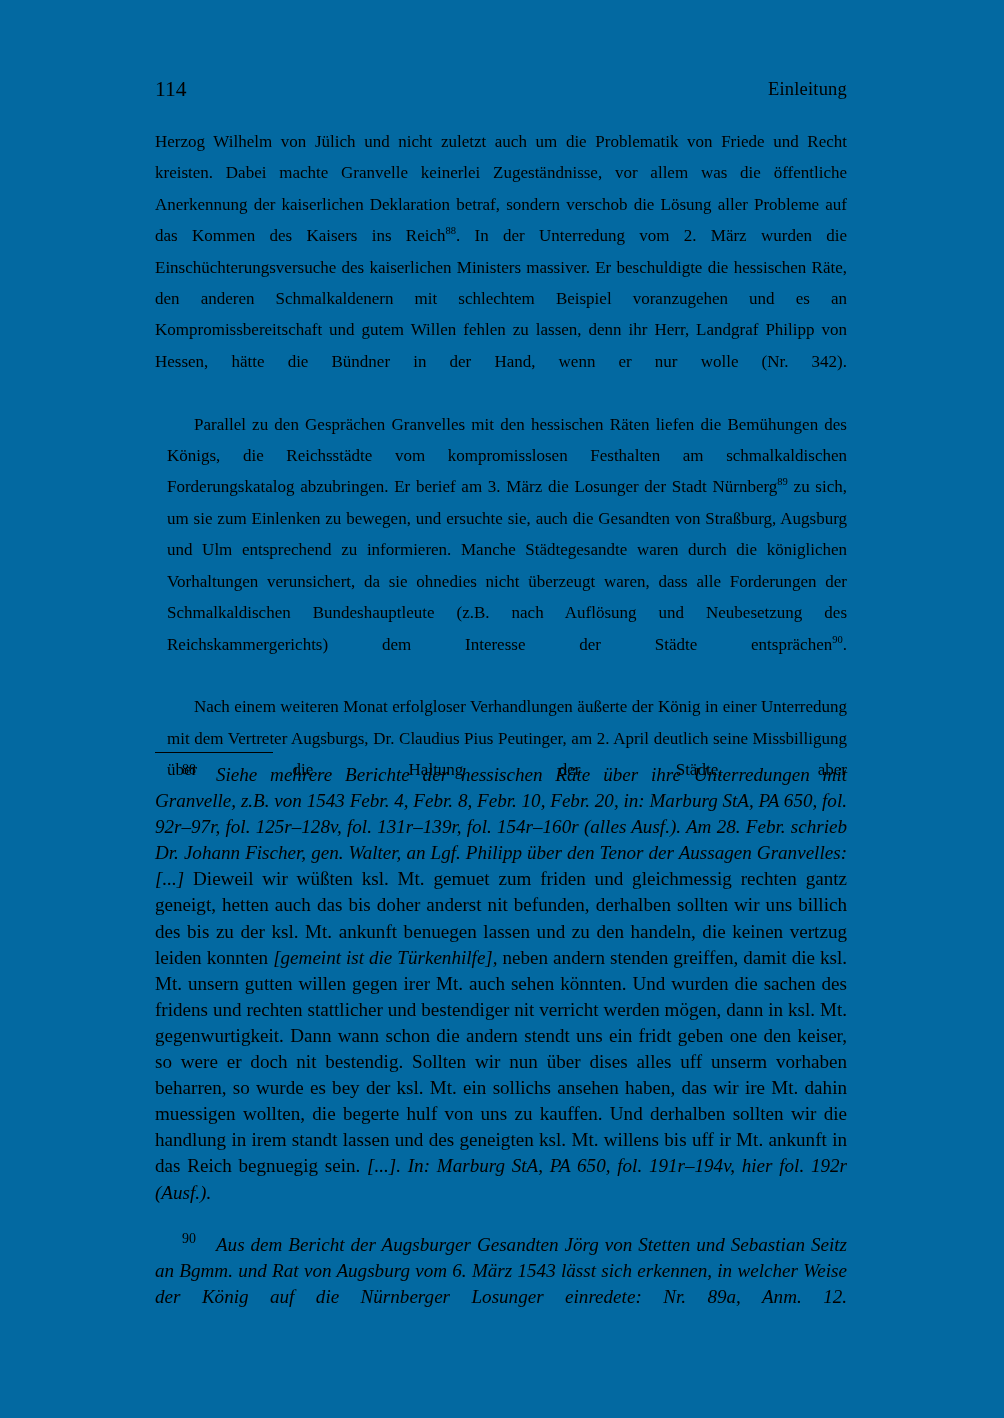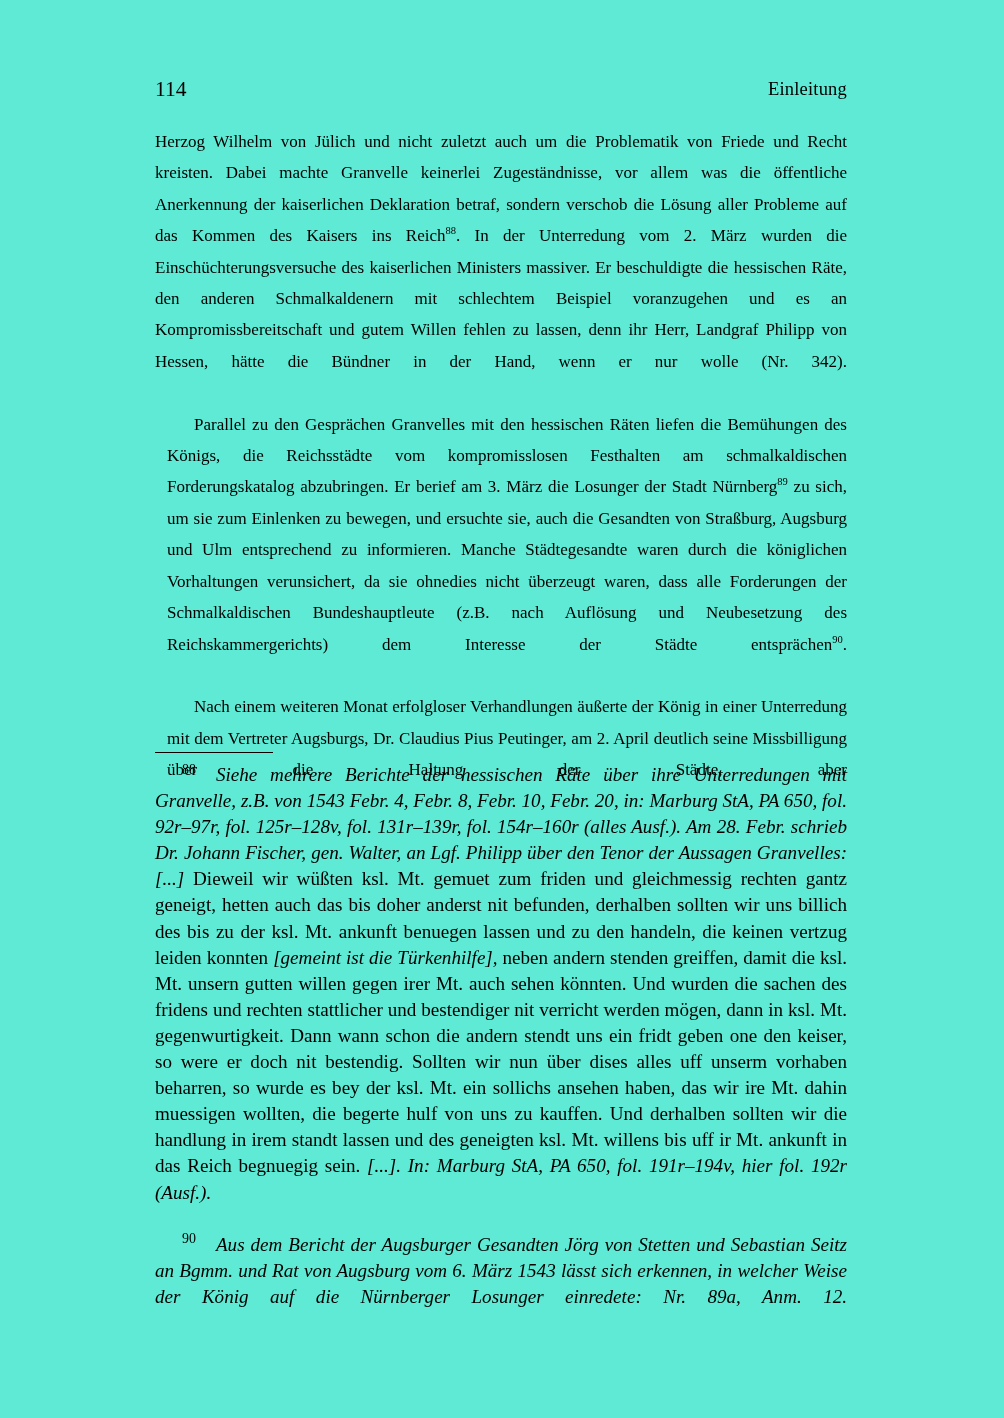--- a/index.html
+++ b/index.html
@@ -4,21 +4,21 @@
 <style>
   html, body {
     margin: 0;
     padding: 0;
     background: #ffffff;
   }
   .page {
     position: relative;
     width: 1004px;
     height: 1418px;
-    background: #5eead4;
+    background: #0369a1;
     box-sizing: border-box;
     font-family: "Liberation Serif", "DejaVu Serif", serif;
     color: #000000;
     overflow: hidden;
   }
 
   .content {
     position: absolute;
     left: 155px;
     top: 72px;

